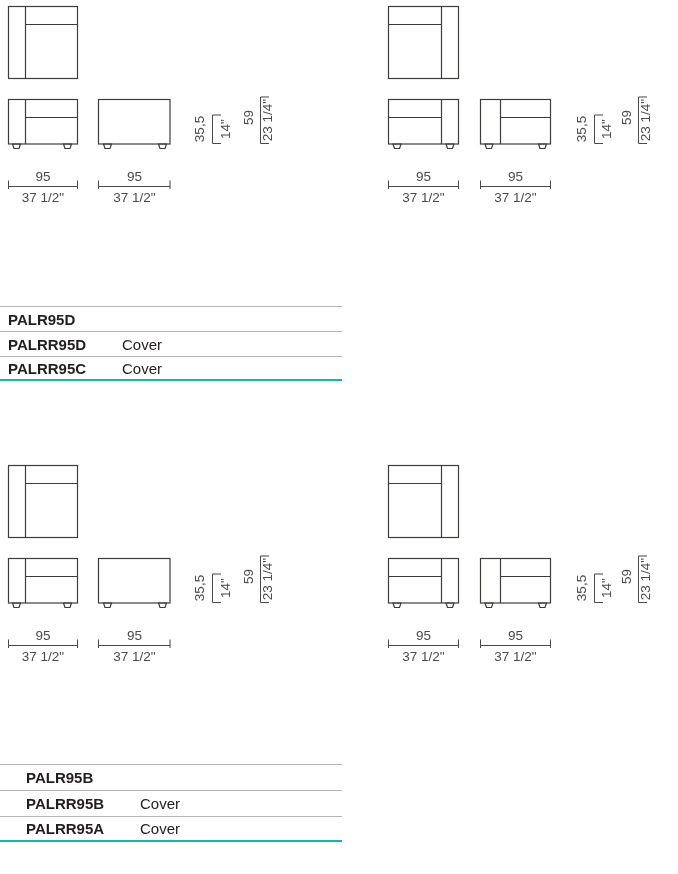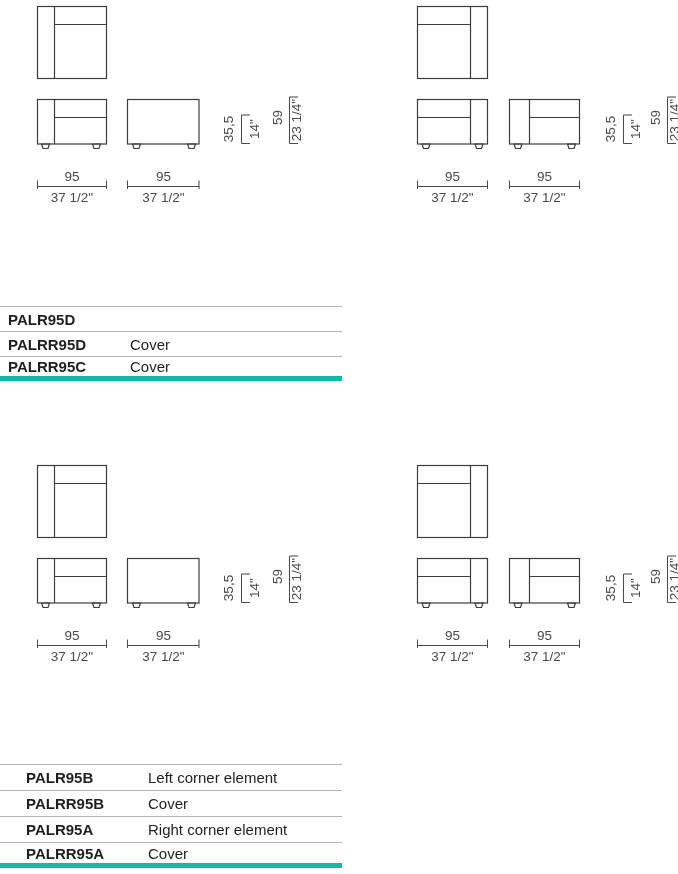--- a/index.html
+++ b/index.html
@@ -1,36 +1,36 @@
 <!DOCTYPE html>
 <html><head>
 <meta charset="utf-8">
 <style>
   html,body{margin:0;padding:0;}
   body{
     width:678px;height:874px;background:#ffffff;position:relative;overflow:hidden;
     font-family:"Liberation Sans",sans-serif;
   }
-  .figure{position:absolute;margin-left:29px;}
+  .figure{position:absolute;}
   .figure svg{display:block;}
   svg .draw{stroke:#3c3c3b;stroke-width:1.2;fill:none;}
   svg .dimline{stroke:#4a4a49;stroke-width:1.05;fill:none;}
   svg text.dim{
     font-family:"Liberation Sans",sans-serif;
     font-size:13.5px;fill:#4a4a49;
   }
   .spec-table{position:absolute;left:0;width:342px;}
   .spec-row{
     box-sizing:border-box;display:flex;align-items:center;
     border-top:1px solid #b5b5b4;padding-left:8px;
     font-size:15px;color:#211e1f;
   }
-  .spec-table .spec-row{height:25px;gap:8px;}
+  .spec-table .spec-row{height:25px;}
   .spec-table.tall .spec-row{height:26px;padding-left:26px;}
-  .spec-table .spec-row:last-child{border-bottom:5px solid #14b8a6;}
+  .spec-table .spec-row:last-child{border-bottom:2px solid #14b8a6;}
   .spec-code{width:114px;font-weight:700;flex:none;}
   .spec-desc{flex:1;}
 </style>
 </head>
 <body>
 
 <div class="figure" style="left:0;top:0">
   <svg width="298" height="212" viewBox="0 0 298 212">
     <g>
       <rect class="draw" x="8.5" y="6.5" width="69" height="72"></rect>
@@ -228,27 +228,22 @@
       <line class="dimline" x1="170.5" y1="180.5" x2="170.5" y2="189"></line>
       <text class="dim" x="135.5" y="180.5" text-anchor="middle">95</text>
       <text class="dim" x="135.5" y="202" text-anchor="middle">37 1/2"</text>
     </g>
   </svg>
 </div>
 
 <div class="spec-table tall" style="top:764px">
   <div class="spec-row">
     <span class="spec-code">PALR95B</span>
-    <span class="spec-desc">Left corner element</span>
   </div>
   <div class="spec-row">
     <span class="spec-code">PALRR95B</span>
     <span class="spec-desc">Cover</span>
   </div>
   <div class="spec-row">
-    <span class="spec-code">PALR95A</span>
-    <span class="spec-desc">Right corner element</span>
-  </div>
-  <div class="spec-row">
     <span class="spec-code">PALRR95A</span>
     <span class="spec-desc">Cover</span>
   </div>
 </div>
 
 </body></html>

